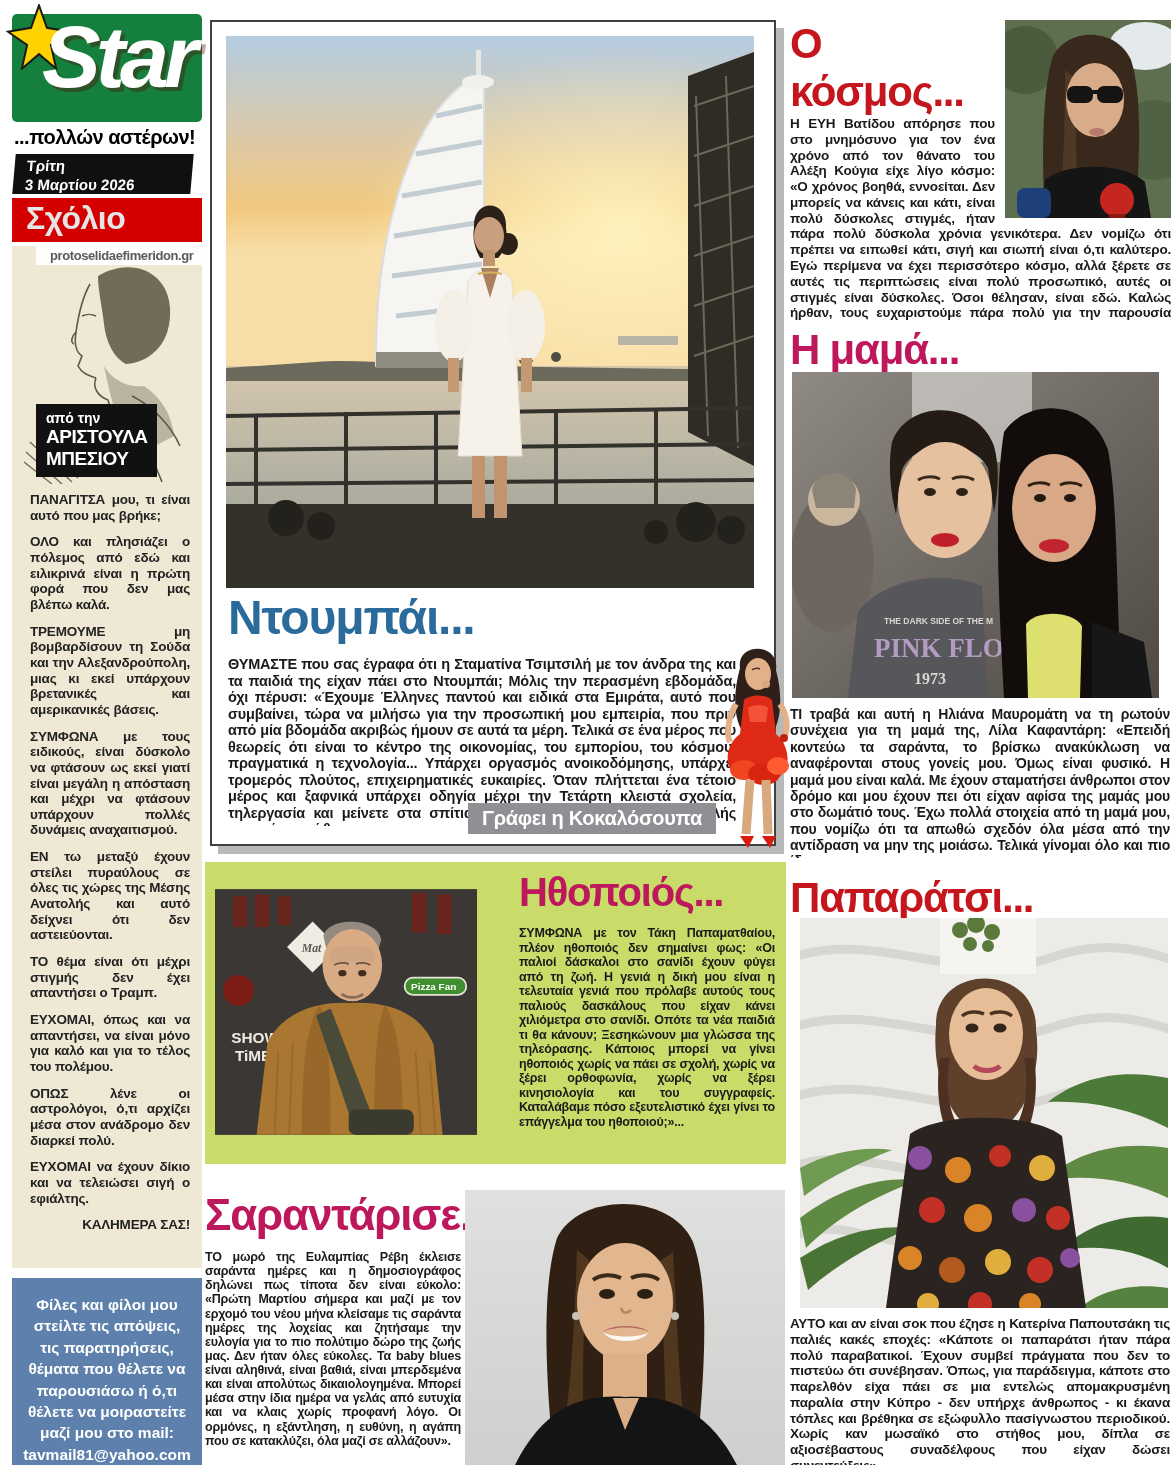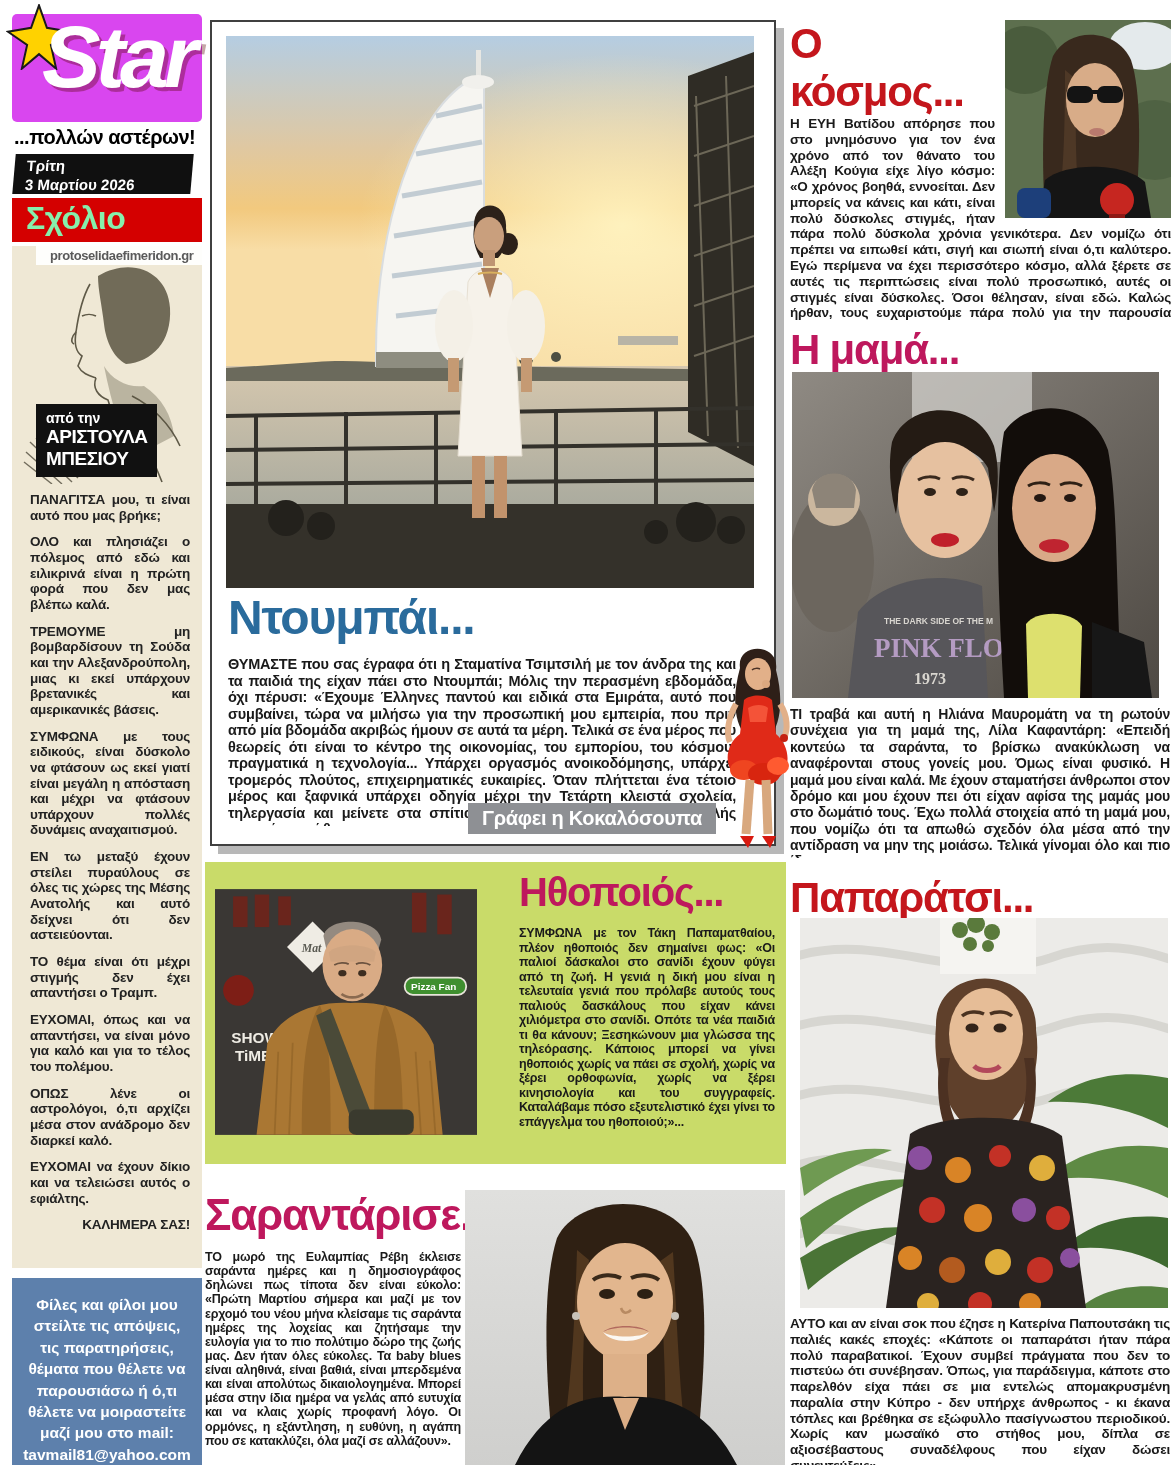--- a/index.html
+++ b/index.html
@@ -1,28 +1,28 @@
 <!DOCTYPE html>
 <html><head>
 <meta charset="utf-8">
 <style>
   html,body{margin:0;padding:0;background:#e9e9e9;}
   .page{position:relative;width:1171px;height:1465px;background:#ffffff;overflow:hidden;
         font-family:"Liberation Sans","DejaVu Sans",sans-serif;color:#151515;}
   .abs{position:absolute;}
 
   
-  .logo-box{left:12px;top:14px;width:190px;height:108px;background:#d946ef;border-radius:5px;}
+  .logo-box{left:12px;top:14px;width:190px;height:108px;background:#15803d;border-radius:5px;}
   .logo-word{position:absolute;left:30px;top:-8px;font-size:88px;font-weight:bold;font-style:italic;
              color:#fff;letter-spacing:-5px;text-shadow:4px 4px 0 rgba(90,0,0,.35);}
   .logo-star{position:absolute;left:-6px;top:-10px;width:66px;height:66px;}
   .tagline{left:14px;top:126px;font-size:20px;font-weight:bold;color:#000;letter-spacing:-.5px;}
   .date-box{left:14px;top:154px;width:178px;height:40px;background:#101010;transform:skewX(-5deg);
             color:#fff;font-size:15px;font-weight:bold;line-height:1.25;padding:3px 0 0 12px;box-sizing:border-box;}
-  .section-box{left:12px;top:198px;width:190px;height:44px;background:#d40000;color:#86efac;
+  .section-box{left:12px;top:198px;width:190px;height:44px;background:#d40000;color:#e5e5e5;
                font-size:32px;font-weight:bold;padding:2px 0 0 14px;box-sizing:border-box;letter-spacing:-.5px;}
   .left-panel{left:12px;top:246px;width:190px;height:1022px;background:#efe8d5;overflow:hidden;}
   .sketch{position:absolute;left:0;top:0;width:190px;height:238px;}
   .watermark{position:absolute;left:-12px;top:0px;width:172px;background:rgba(255,255,255,.93);
              color:#5a5a5a;font-size:13px;font-weight:bold;padding:2px 2px 2px 14px;letter-spacing:-.4px;margin-left:36px;} 
   .author-box{position:absolute;left:24px;top:158px;background:#111;color:#fff;padding:6px 10px 7px 10px;}
   .author-pre{font-size:14px;font-weight:bold;}
   .author-n{font-size:19px;font-weight:bold;letter-spacing:-.5px;}
   .commentary{position:absolute;left:18px;top:246px;width:160px;height:762px;overflow:hidden;
               font-size:13.5px;font-weight:bold;line-height:1.16;color:#222;text-align:justify;letter-spacing:-.2px;}
@@ -116,22 +116,22 @@
       <div class="author-n">ΜΠΕΣΙΟΥ</div>
     </div>
     <div class="commentary">
       <p><b>ΠΑΝΑΓΙΤΣΑ</b> <span>μου, τι είναι αυτό που μας βρήκε;</span></p>
       <p><b>ΟΛΟ</b> <span>και πλησιάζει ο πόλεμος από εδώ και ειλικρινά είναι η πρώτη φορά που δεν μας βλέπω καλά.</span></p>
       <p><b>ΤΡΕΜΟΥΜΕ</b> <span>μη βομβαρδίσουν τη Σούδα και την Αλεξανδρούπολη, μιας κι εκεί υπάρχουν βρετανικές και αμερικανικές βάσεις.</span></p>
       <p><b>ΣΥΜΦΩΝΑ</b> <span>με τους ειδικούς, είναι δύσκολο να φτάσουν ως εκεί γιατί είναι μεγάλη η απόσταση και μέχρι να φτάσουν υπάρχουν πολλές δυνάμεις αναχαιτισμού.</span></p>
       <p><b>ΕΝ</b> <span>τω μεταξύ έχουν στείλει πυραύλους σε όλες τις χώρες της Μέσης Ανατολής και αυτό δείχνει ότι δεν αστειεύονται.</span></p>
       <p><b>ΤΟ</b> <span>θέμα είναι ότι μέχρι στιγμής δεν έχει απαντήσει ο Τραμπ.</span></p>
       <p><b>ΕΥΧΟΜΑΙ,</b> <span>όπως και να απαντήσει, να είναι μόνο για καλό και για το τέλος του πολέμου.</span></p>
-      <p><b>ΟΠΩΣ</b> <span>λένε οι αστρολόγοι, ό,τι αρχίζει μέσα στον ανάδρομο δεν διαρκεί καλό.</span></p>
-      <p><b>ΕΥΧΟΜΑΙ</b> <span>να έχουν δίκιο και να τελειώσει αυτός ο εφιάλτης.</span></p>
+      <p><b>ΟΠΩΣ</b> <span>λένε οι αστρολόγοι, ό,τι αρχίζει μέσα στον ανάδρομο δεν διαρκεί πολύ.</span></p>
+      <p><b>ΕΥΧΟΜΑΙ</b> <span>να έχουν δίκιο και να τελειώσει σιγή ο εφιάλτης.</span></p>
       <p class="closing">ΚΑΛΗΜΕΡΑ ΣΑΣ!</p>
     </div>
   </div>
 
   <div class="abs mail-box">
     <span>Φίλες και φίλοι μου στείλτε τις απόψεις, τις παρατηρήσεις, θέματα που θέλετε να παρουσιάσω ή ό,τι θέλετε να μοιραστείτε μαζί μου στο mail:</span>
     <div>tavmail81@yahoo.com</div>
   </div>
 
   <div class="abs main-box">

